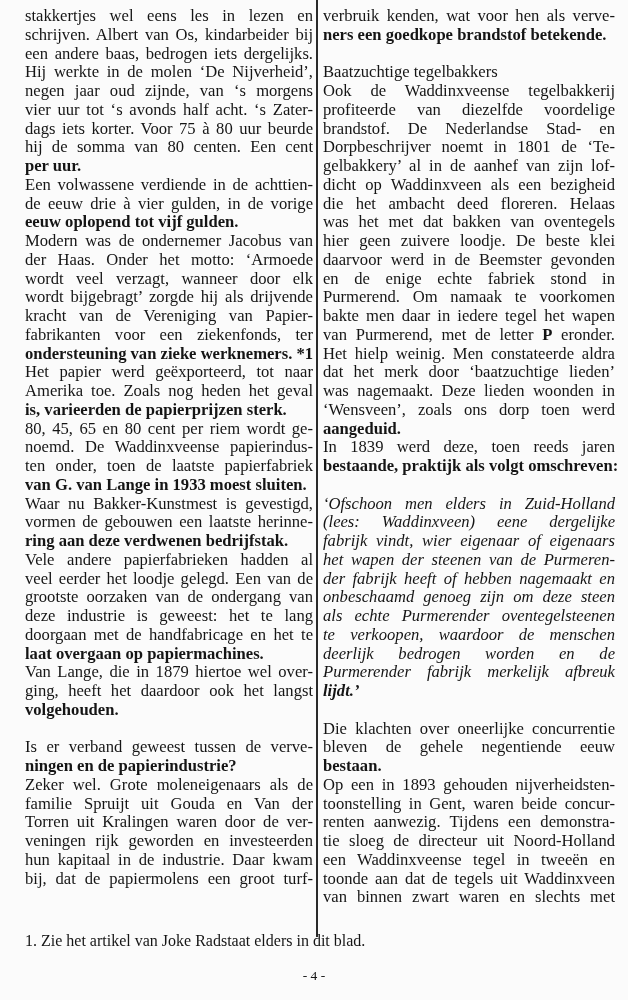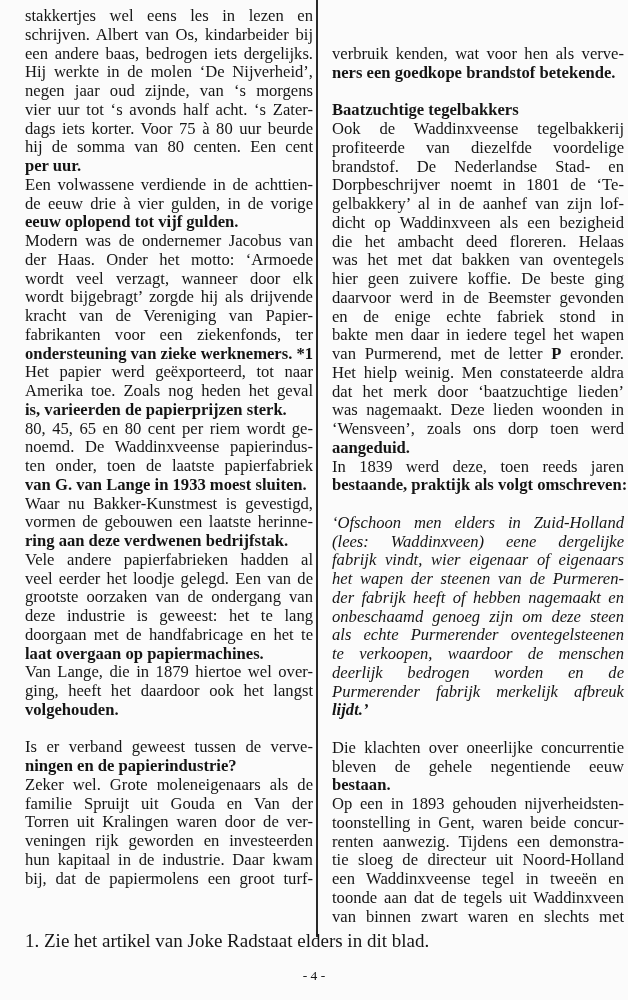--- a/index.html
+++ b/index.html
@@ -6,42 +6,42 @@
   body {
     width: 628px; height: 1000px; overflow: hidden;
     background: #fbfbfb;
     font-family: "Liberation Serif", "DejaVu Serif", serif;
     color: #151515;
     position: relative;
   }
   .page { position: absolute; left: 0; top: 0; width: 628px; height: 796px; }
   .col { position: absolute; top: 7px; }
   .col-left { left: 25px; width: 288px; }
-  .col-right { left: 332px; width: 292px; margin-top: 38px; }
+  .col-right { left: 323px; width: 292px; }
   .line {
     display: block;
     font-size: 16.6px;
     line-height: 18.75px;
     height: 18.75px;
     white-space: nowrap;
     text-align: justify;
     text-align-last: justify;
     overflow: visible;
   }
   .line.last { text-align-last: left; font-weight: bold; }
   .line.blank { height: 18.75px; }
-  .line.heading { font-weight: bold; text-align-last: left; }
+  .line.heading { font-weight: normal; text-align-last: left; }
   .line.italic { font-style: italic; }
   .divider {
     position: absolute; left: 316px; top: 0; width: 1.5px; height: 937px;
     background: #2a2a2a;
   }
   .footnote {
     position: absolute; left: 25px; top: 932px;
-    font-size: 19px; line-height: 17px; white-space: nowrap;
+    font-size: 16px; line-height: 17px; white-space: nowrap;
   }
   .page-number {
     position: absolute; left: 0; width: 628px; top: 968px; text-align: center;
     font-size: 13.5px; line-height: 16px;
   }
   .bold-inline { font-weight: bold; }
 </style>
 </head>
 <body>
 
@@ -102,23 +102,24 @@
       <span class="line blank"></span>
       <span class="line heading">Baatzuchtige tegelbakkers</span>
       <span class="line">Ook de Waddinxveense tegelbakkerij</span>
       <span class="line">profiteerde van diezelfde voordelige</span>
       <span class="line">brandstof. De Nederlandse Stad- en</span>
       <span class="line">Dorpbeschrijver noemt in 1801 de ‘Te-</span>
       <span class="line">gelbakkery’ al in de aanhef van zijn lof-</span>
       <span class="line">dicht op Waddinxveen als een bezigheid</span>
       <span class="line">die het ambacht deed floreren. Helaas</span>
       <span class="line">was het met dat bakken van oventegels</span>
-      <span class="line">hier geen zuivere koffie. De beste ging</span>
+      <span class="line">hier geen zuivere loodje. De beste klei</span>
       <span class="line">daarvoor werd in de Beemster gevonden</span>
       <span class="line">en de enige echte fabriek stond in</span>
+      <span class="line">Purmerend. Om namaak te voorkomen</span>
       <span class="line">bakte men daar in iedere tegel het wapen</span>
       <span class="line"><span>van Purmerend, met de letter </span><span class="bold-inline">P</span><span> eronder.</span></span>
       <span class="line">Het hielp weinig. Men constateerde aldra</span>
       <span class="line">dat het merk door ‘baatzuchtige lieden’</span>
       <span class="line">was nagemaakt. Deze lieden woonden in</span>
       <span class="line">‘Wensveen’, zoals ons dorp toen werd</span>
       <span class="line last">aangeduid.</span>
       <span class="line">In 1839 werd deze, toen reeds jaren</span>
       <span class="line last">bestaande, praktijk als volgt omschreven:</span>
       <span class="line blank"></span>

